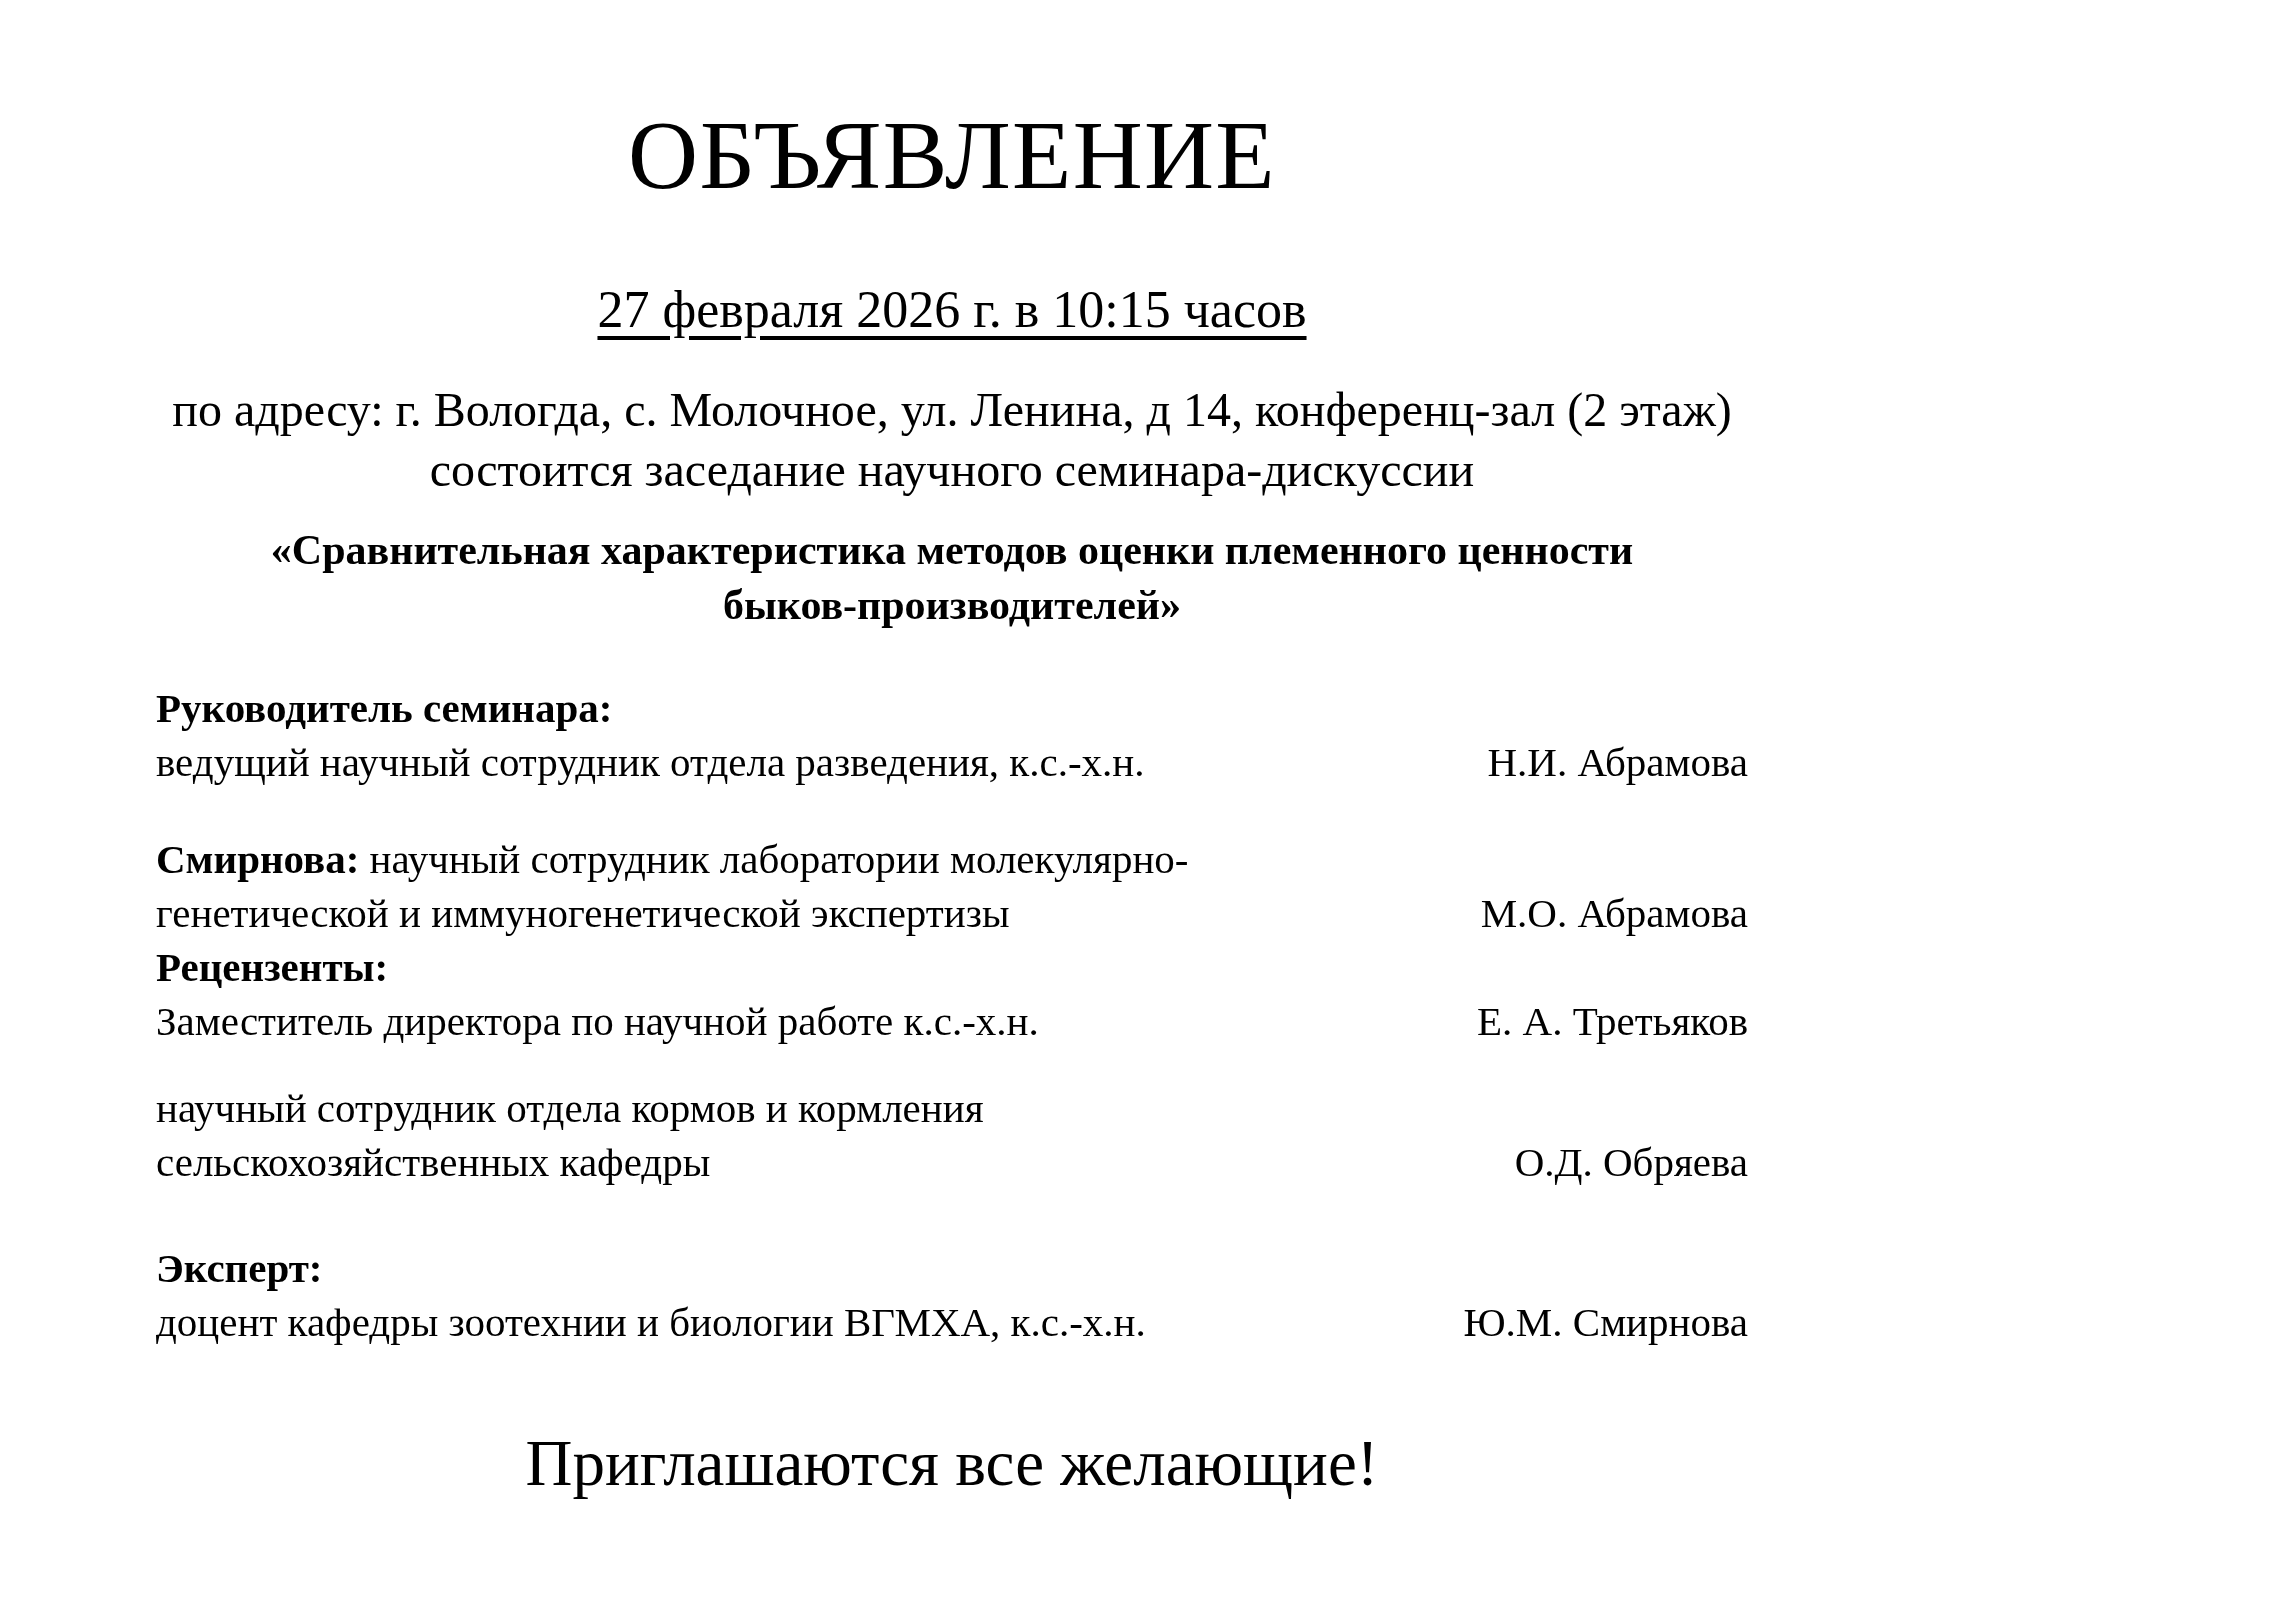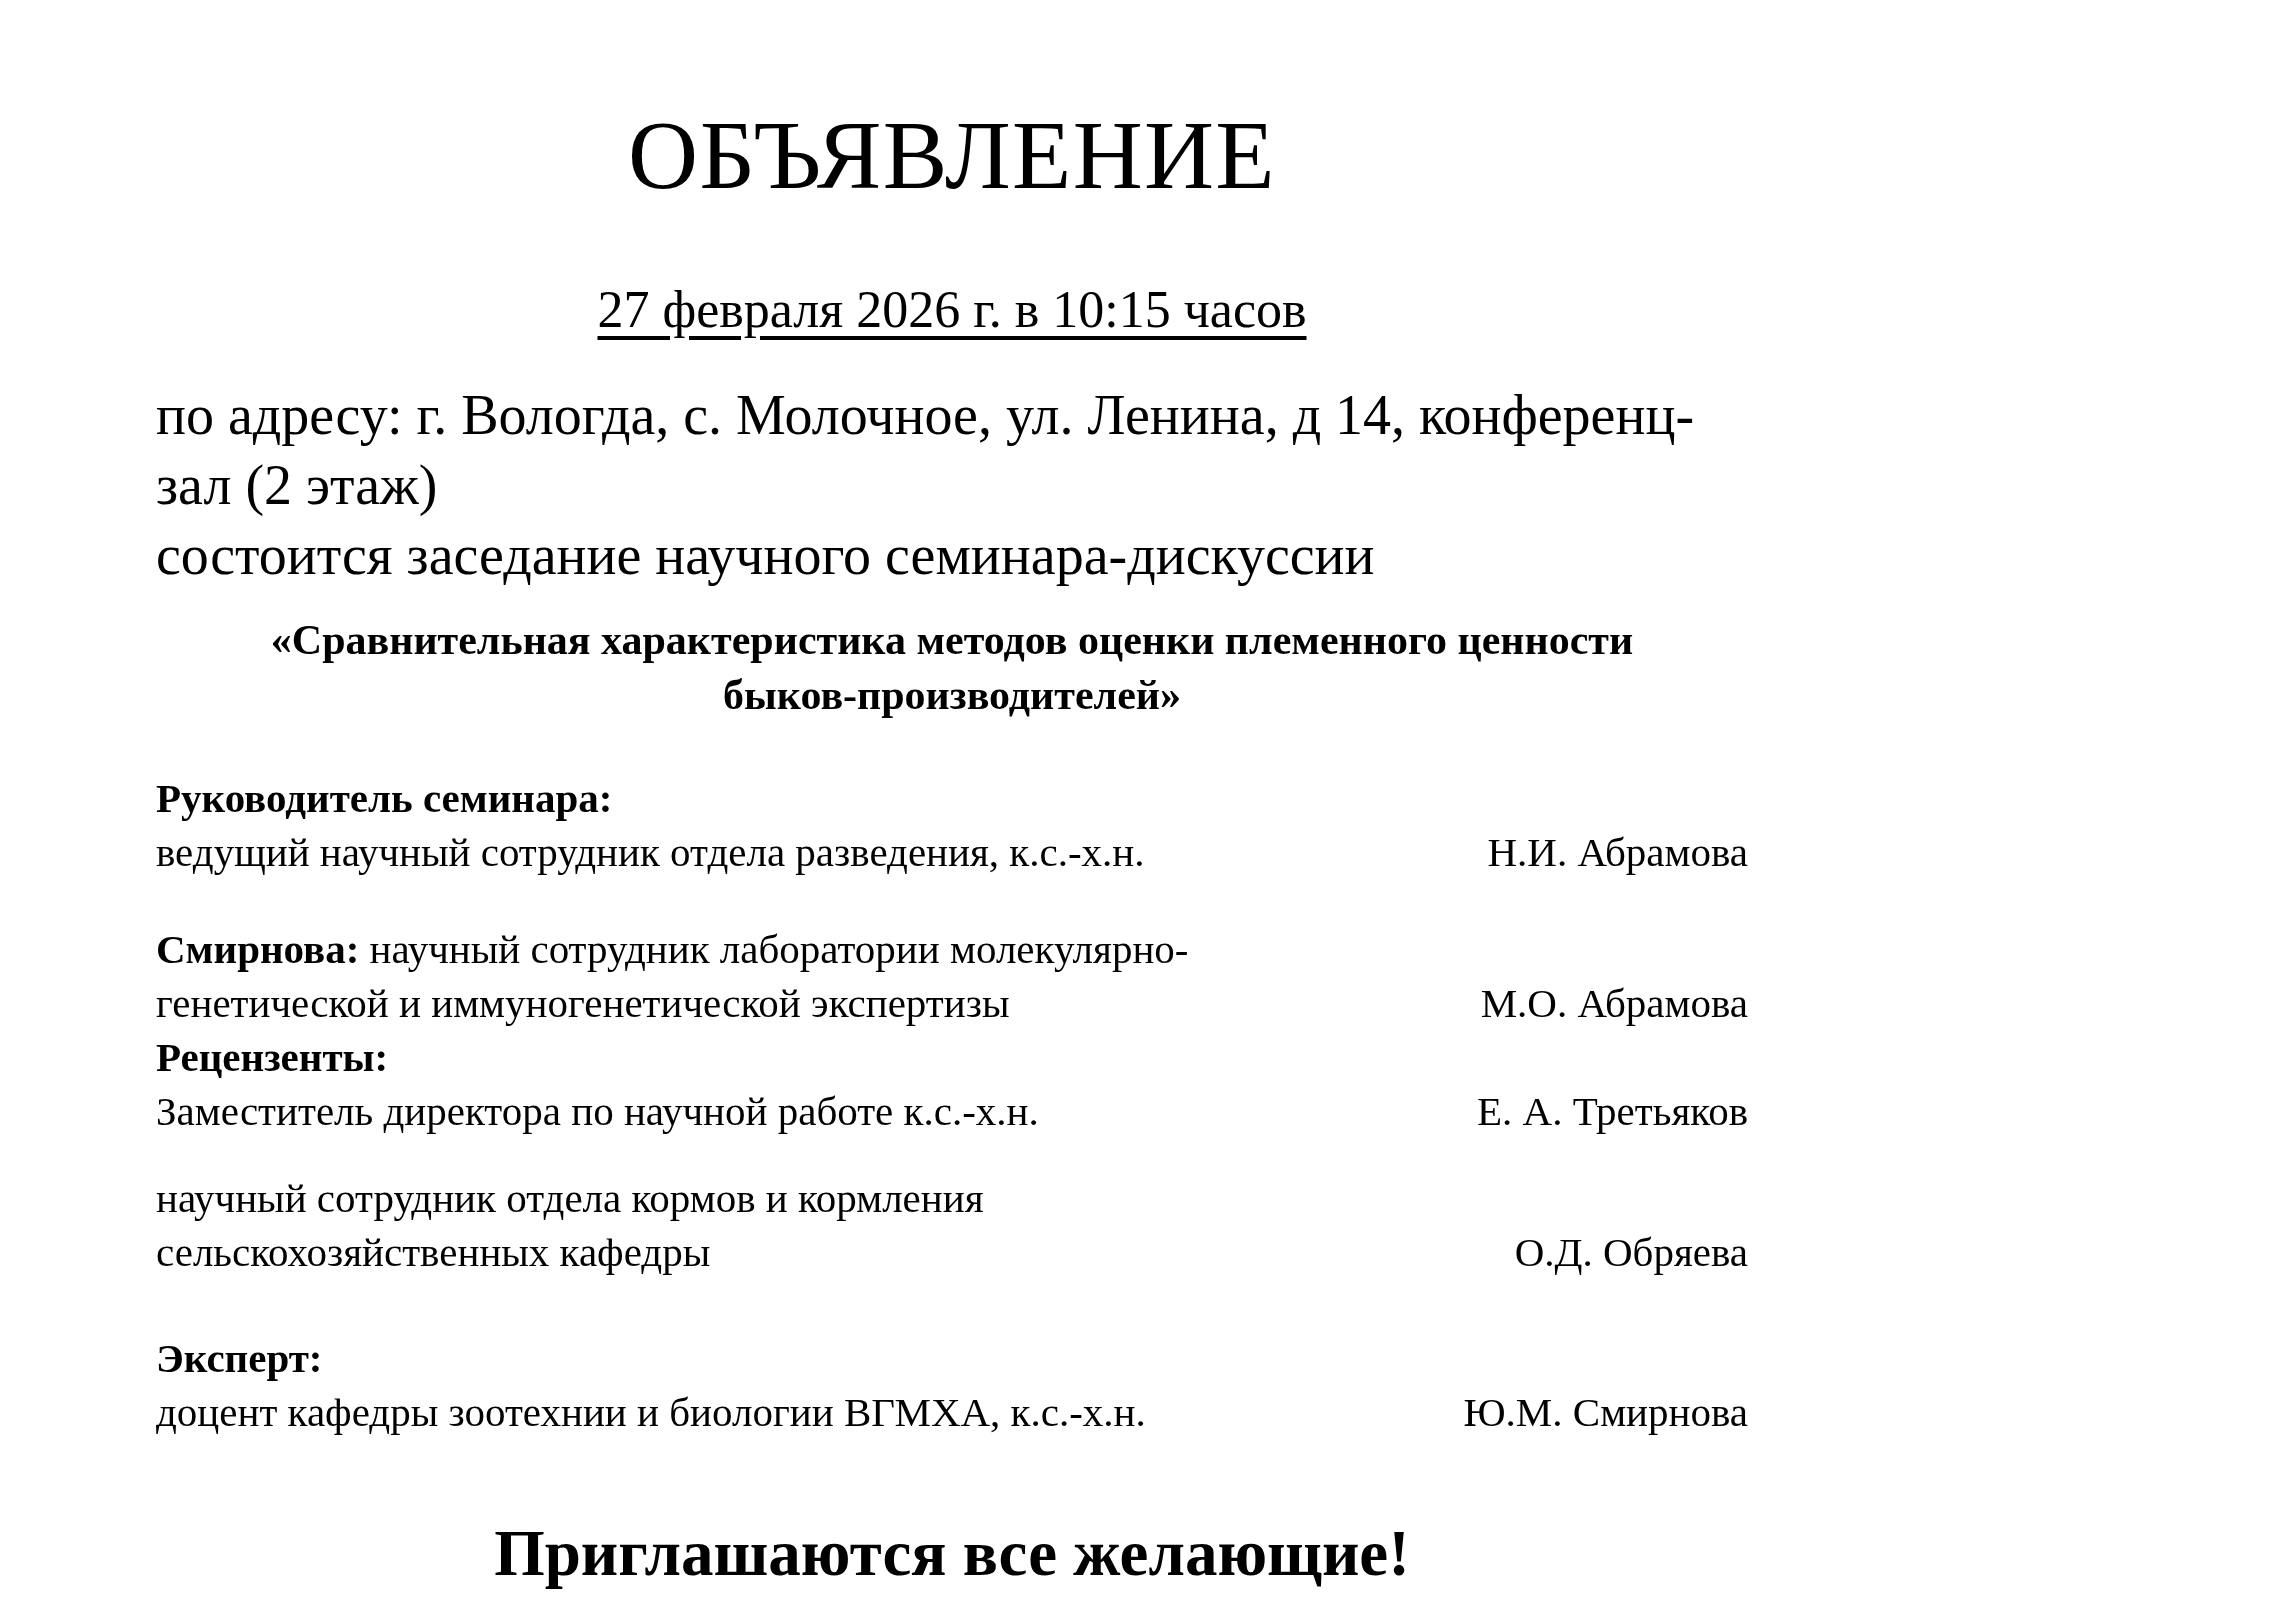--- a/index.html
+++ b/index.html
@@ -32,23 +32,23 @@
     text-align: center;
     line-height: 1.3;
   }
   .date-line .underline {
     text-decoration: underline;
     text-underline-offset: 9.2px;
     text-decoration-thickness: 3.9px;
   }
   .address-block {
     margin-top: 36px;
-    font-size: 56px;
+    font-size: 48px;
     line-height: 1.25;
-    text-align: left;
+    text-align: center;
   }
   .topic {
     margin-top: 23px;
     font-size: 42px;
     font-weight: 700;
     line-height: 1.3;
     text-align: center;
   }
   .people {
     margin-top: 49px;
@@ -65,21 +65,21 @@
   }
   .bold {
     font-weight: 700;
   }
   .sp-65 { margin-top: 43px; }
   .sp-50 { margin-top: 33px; }
   .sp-80 { margin-top: 52px; }
   .closing {
     margin-top: 72px;
     font-size: 65px;
-    font-weight: 700;
+    font-weight: 400;
     text-align: center;
     line-height: 1.3;
   }
 </style>
 </head>
 <body>
 
 <div class="page">
 
   <h1 class="title">ОБЪЯВЛЕНИЕ</h1>

